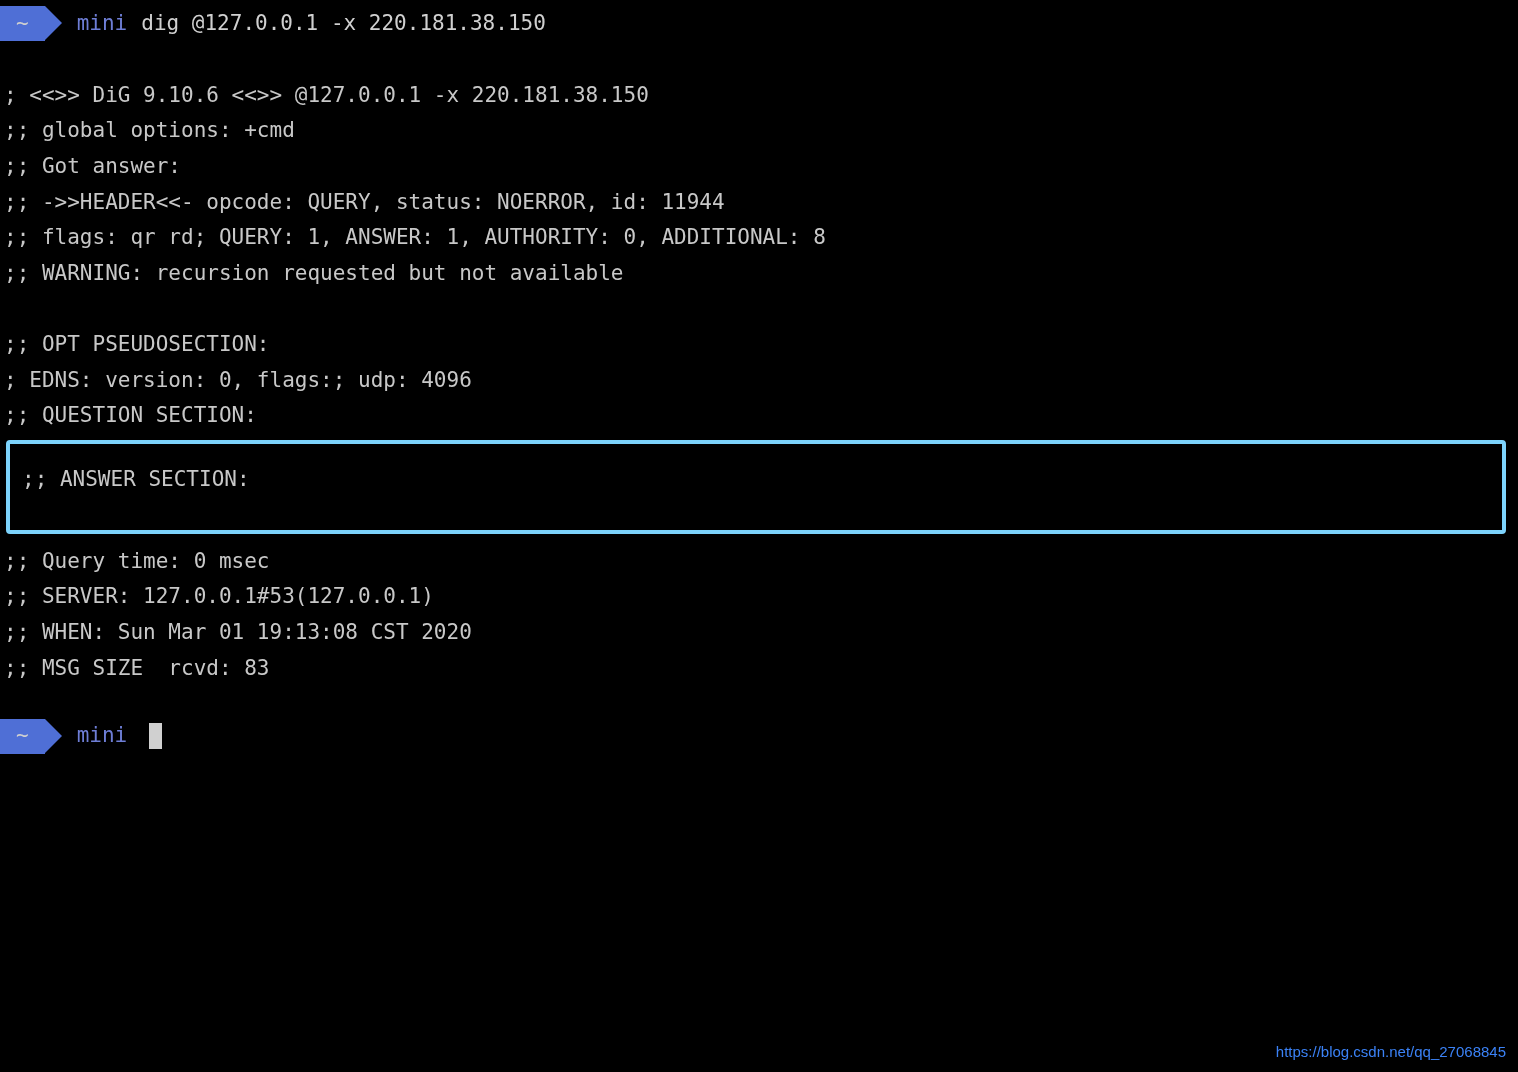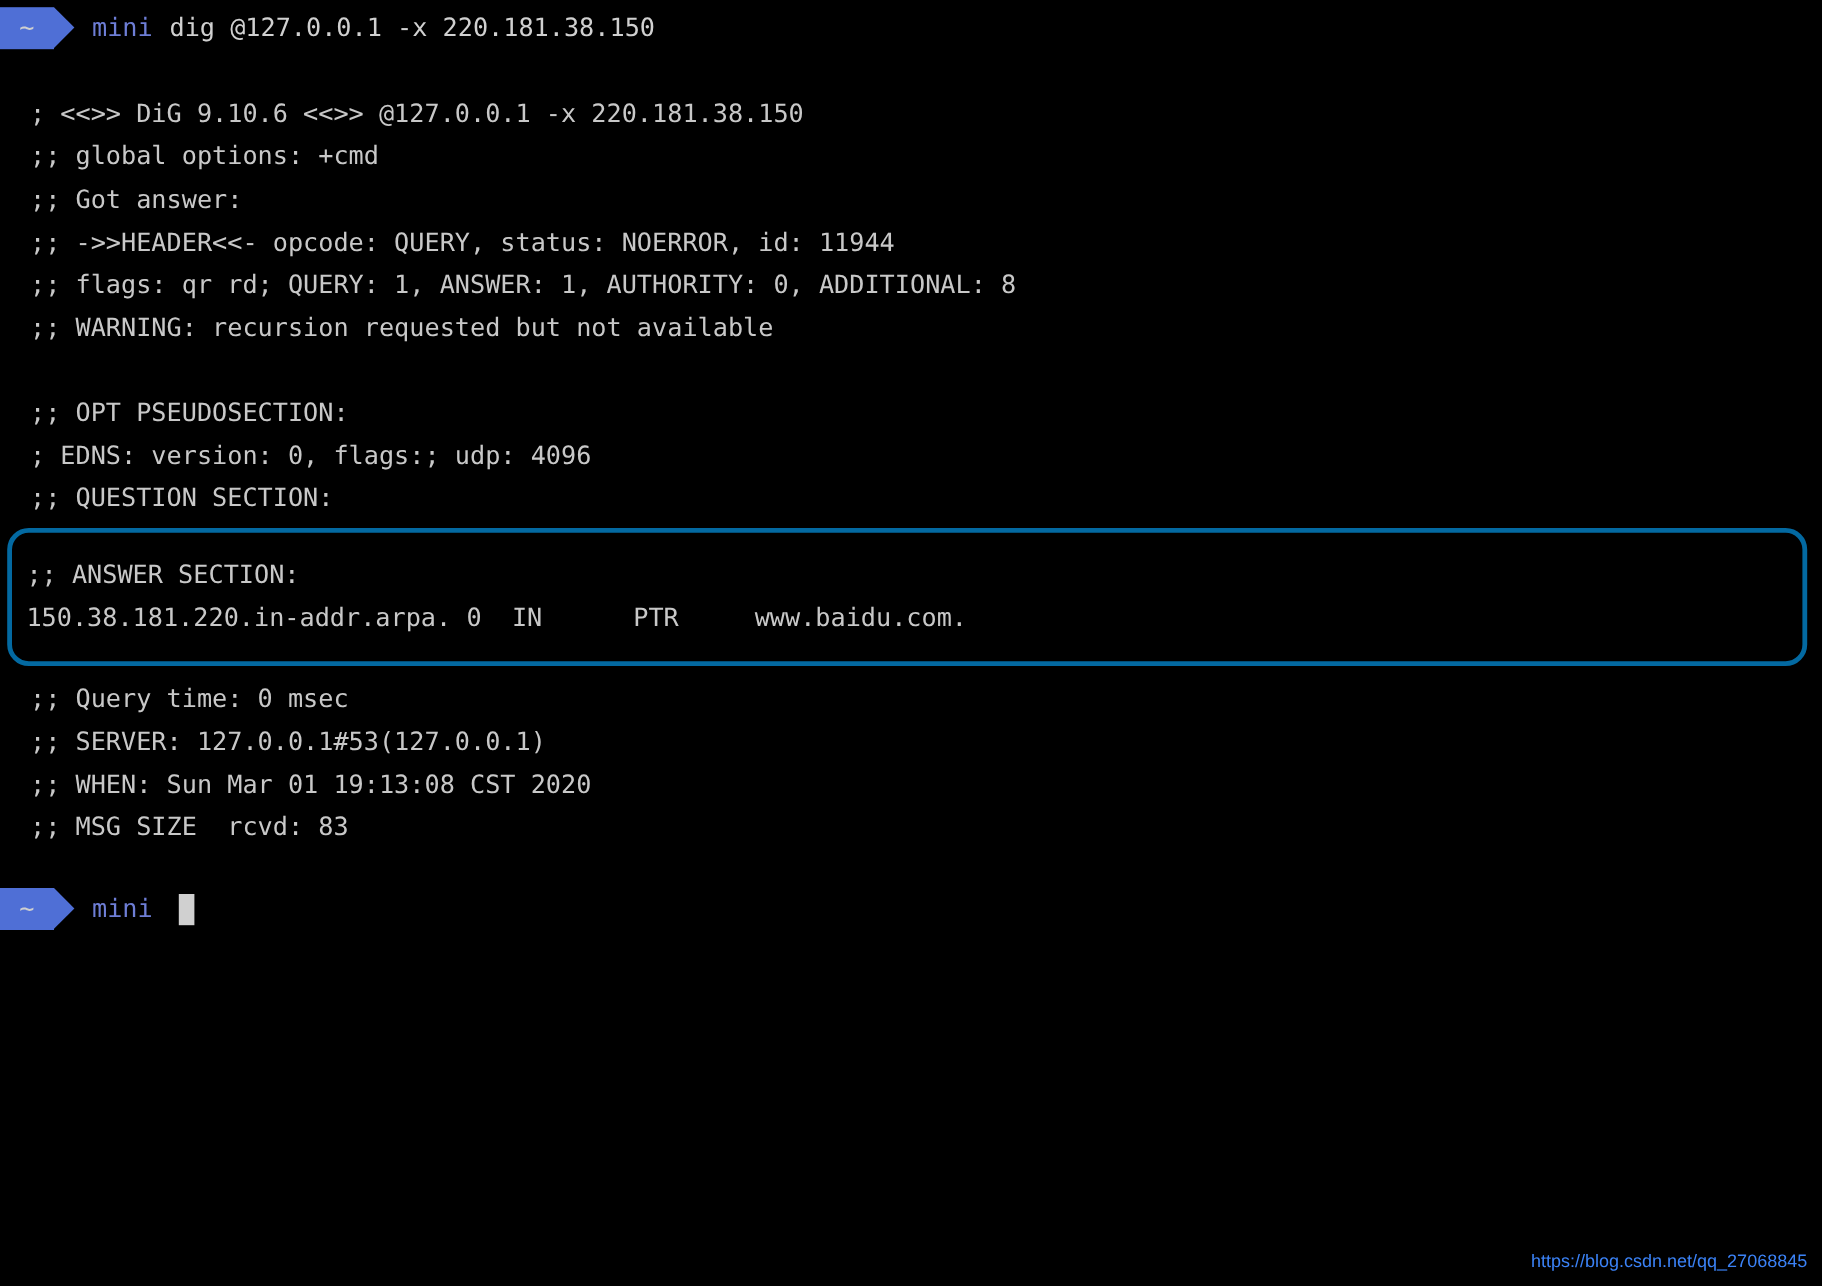--- a/index.html
+++ b/index.html
@@ -54,32 +54,32 @@
     }
     .prompt-host {
       color: #6e7ed6;
       margin-right: 14px;
       margin-left: 12px;
     }
     .prompt-cmd {
       color: #d0d0d0;
     }
     .output-line {
-      padding-left: 25px;
+      padding-left: 4px;
       white-space: pre;
       color: #c8c8c8;
     }
     .blank-line {
       height: 35px;
     }
     .highlight-box {
-      border: 4px solid #0369a1;
-      border-radius: 18px;
+      border: 4px solid #7dd3fc;
+      border-radius: 4px;
       margin: 6px 12px 10px 6px;
-      padding: 18px 8px 18px 8px;
+      padding: 18px 8px 32px 8px;
     }
     .highlight-box .output-line {
       padding-left: 4px;
     }
     .cursor {
       display: inline-block;
       width: 13px;
       height: 26px;
       background-color: #d0d0d0;
       vertical-align: middle;
@@ -118,21 +118,20 @@
   <div class="output-line">;; WARNING: recursion requested but not available</div>
 
   <div class="blank-line"></div>
 
   <div class="output-line">;; OPT PSEUDOSECTION:</div>
   <div class="output-line">; EDNS: version: 0, flags:; udp: 4096</div>
   <div class="output-line">;; QUESTION SECTION:</div>
 
   <div class="highlight-box">
     <div class="output-line">;; ANSWER SECTION:</div>
-    <div class="output-line">150.38.181.220.in-addr.arpa. 0  IN      PTR     www.baidu.com.</div>
   </div>
 
   <div class="output-line">;; Query time: 0 msec</div>
   <div class="output-line">;; SERVER: 127.0.0.1#53(127.0.0.1)</div>
   <div class="output-line">;; WHEN: Sun Mar 01 19:13:08 CST 2020</div>
   <div class="output-line">;; MSG SIZE  rcvd: 83</div>
 
   <div class="prompt-line-bottom">
     <span class="prompt-badge">
         <span class="tilde">~</span>

